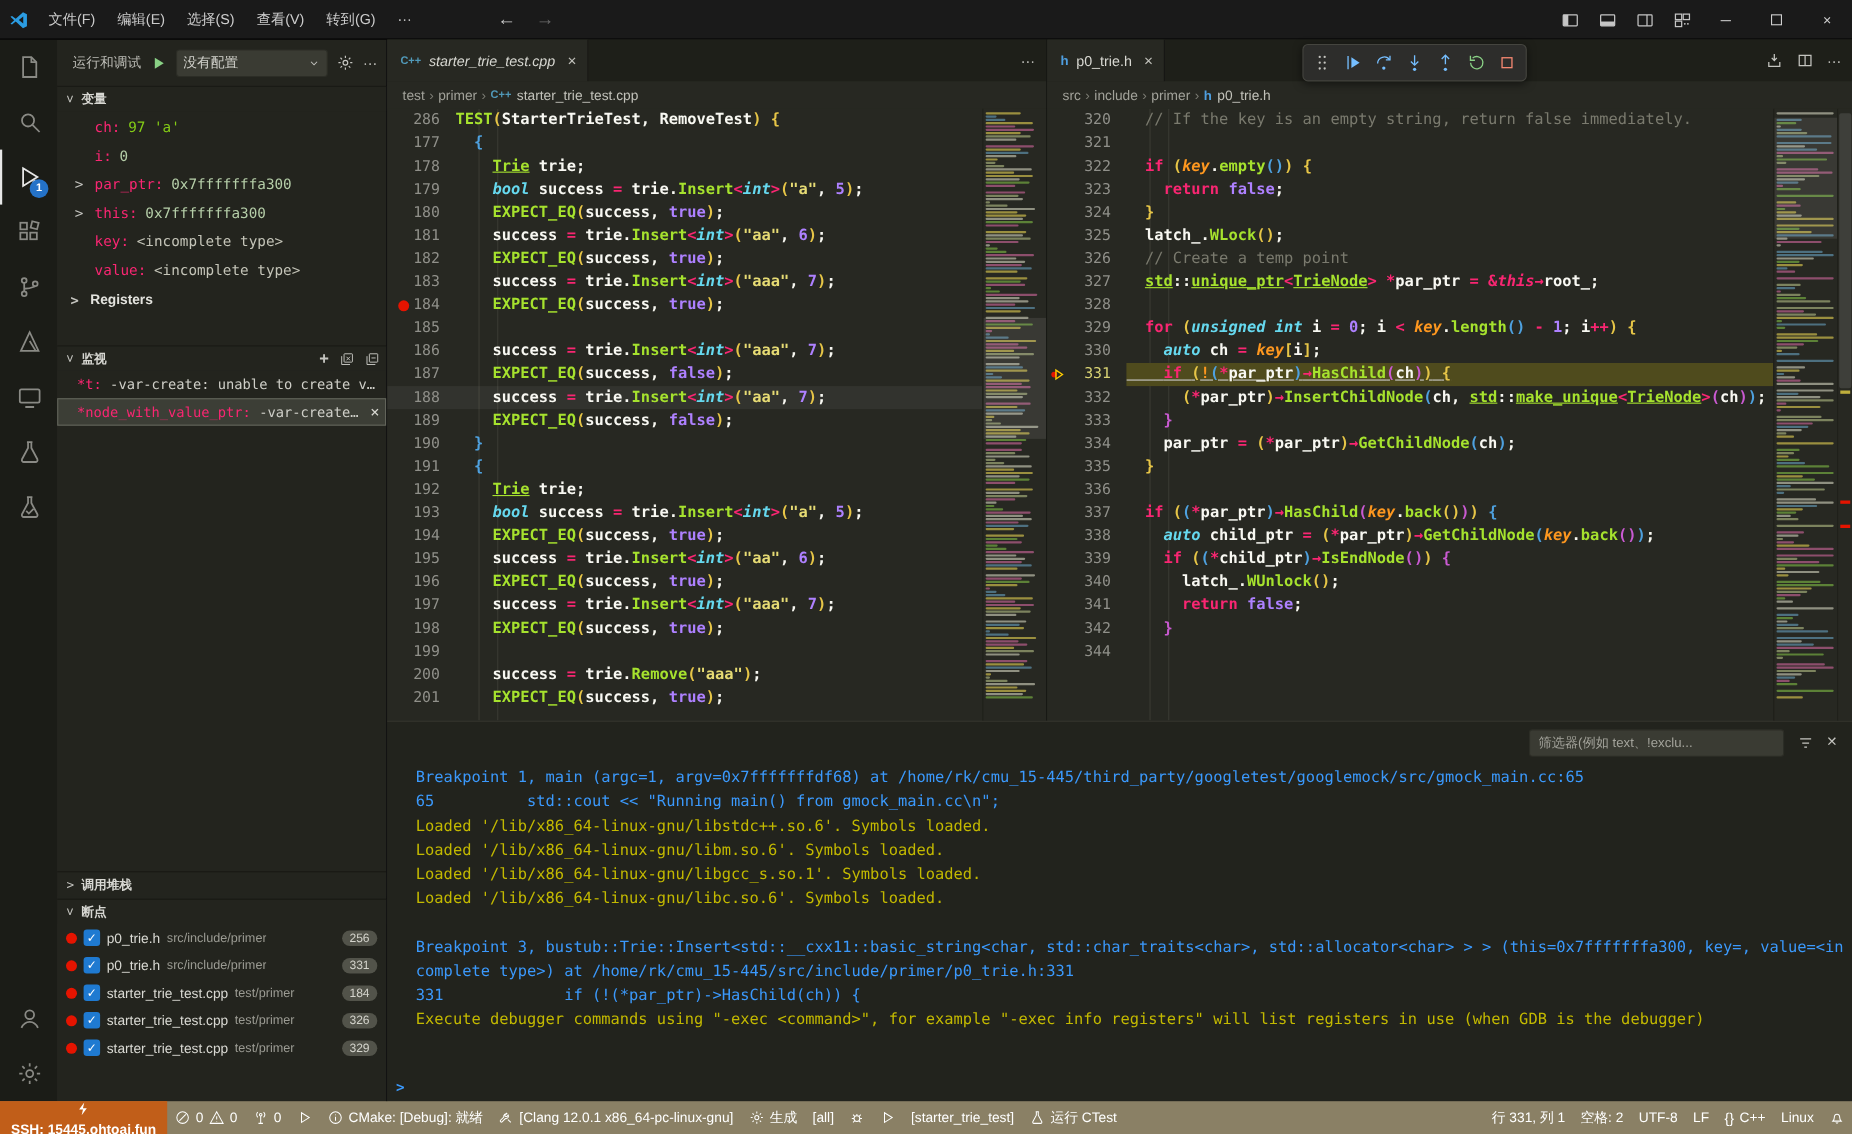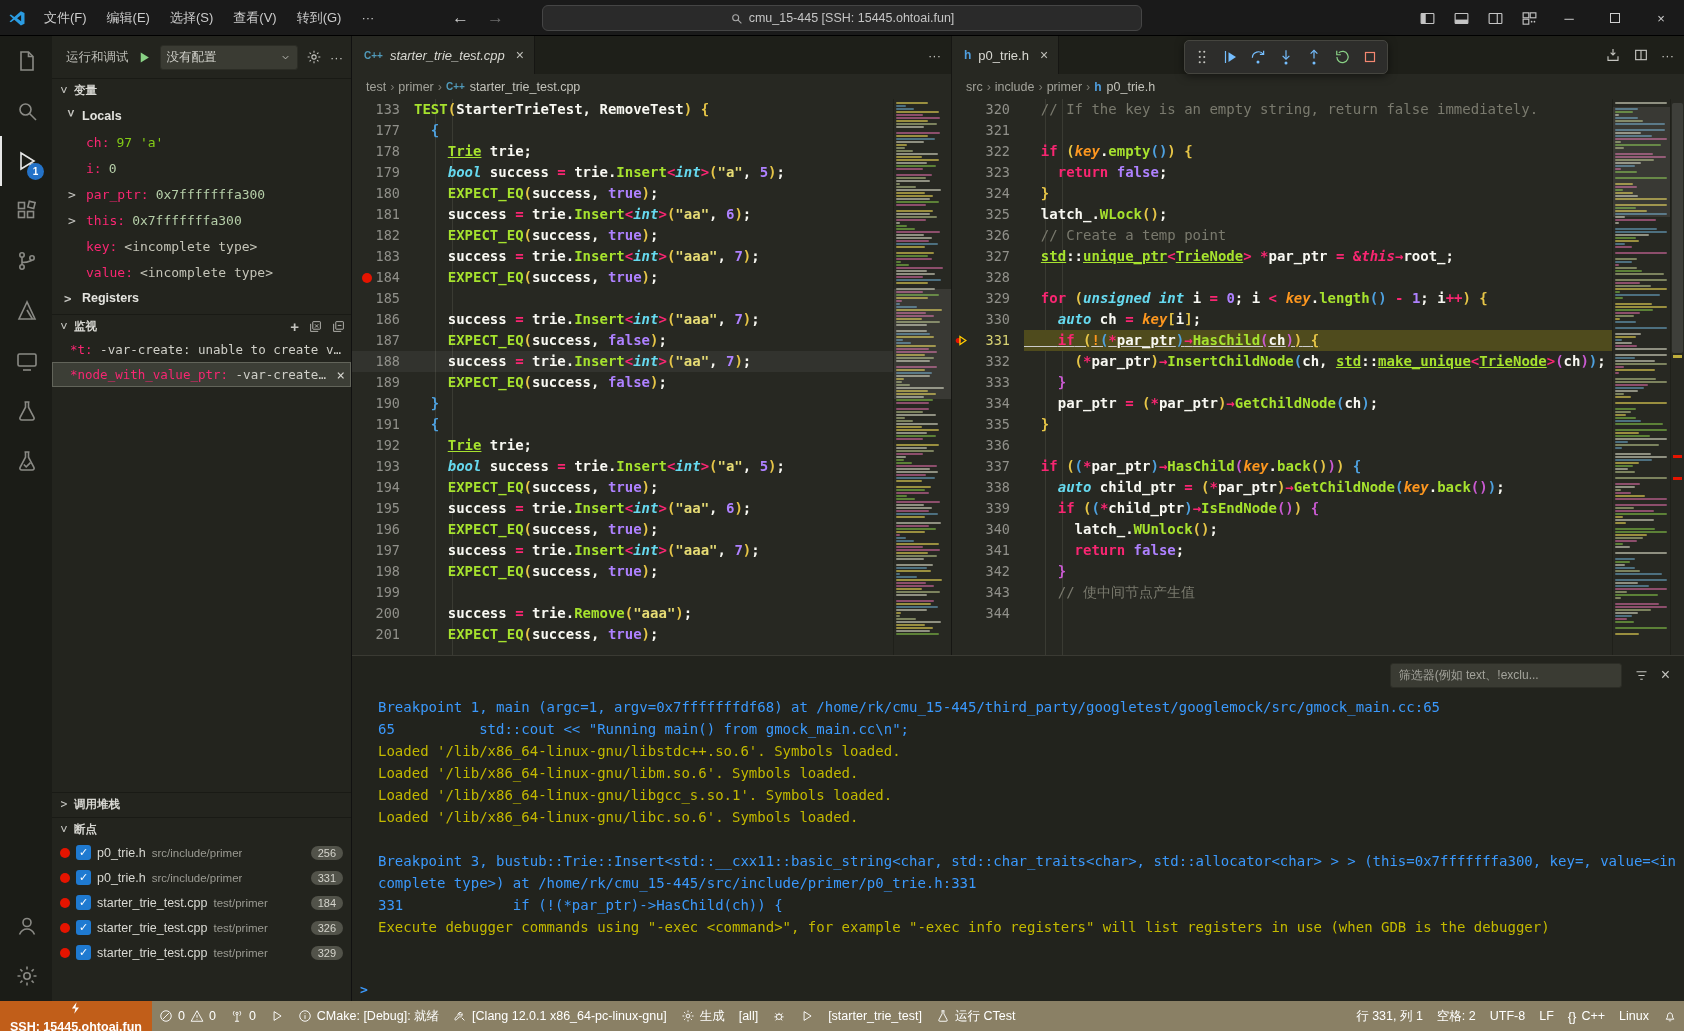--- a/index.html
+++ b/index.html
@@ -157,27 +157,20 @@
         <div class="menu-item">编辑(E)</div>
         <div class="menu-item">选择(S)</div>
         <div class="menu-item">查看(V)</div>
         <div class="menu-item">转到(G)</div>
         <div class="menu-item">···</div>
       </div>
     <div class="nav-arrows">
       <span class="nav-back">←</span>
       <span class="nav-fwd">→</span>
     </div>
-    <div class="search-box">
-      <svg class="ic" width="13" height="13" viewBox="0 0 24 24" fill="none" stroke="#a9a9a9" stroke-width="2">
-          <circle cx="10.5" cy="10.5" r="5.5"></circle>
-          <path d="M14.5 14.5L21 21"></path>
-        </svg>
-      <span>cmu_15-445 [SSH: 15445.ohtoai.fun]</span>
-    </div>
     <div class="tb-right">
       <span class="layout-ic">
           <svg class="ic" width="17" height="17" viewBox="0 0 24 24" fill="none" stroke="currentColor" stroke-width="1.6">
             <rect x="3" y="5" width="18" height="14" rx="1"></rect>
             <rect x="3" y="5" width="6.5" height="14" fill="currentColor" stroke="none"></rect>
           </svg>
         </span>
       <span class="layout-ic">
           <svg class="ic" width="17" height="17" viewBox="0 0 24 24" fill="none" stroke="currentColor" stroke-width="1.6">
             <rect x="3" y="5" width="18" height="14" rx="1"></rect>
@@ -327,24 +320,20 @@
           </span>
         <span class="sb-ic">···</span>
       </div>
 
       <div class="sb-section" style="flex:0 0 236px;">
         <div class="sb-header">
           <span class="chev open">&gt;</span>
             <span>变量</span>
         </div>
         <div class="vars-body" id="vars-rows">
-            <div class="var-row group">
-              <span class="chev open">&gt;</span>
-              <span>Locals</span>
-            </div>
             <div class="var-row">
               <span class="vname">ch:</span>
               <span class="vval-plain">97 'a'</span>
             </div>
             <div class="var-row">
               <span class="vname">i:</span>
               <span class="vval-num">0</span>
             </div>
             <div class="var-row">
               <span class="chev">&gt;</span>
@@ -478,21 +467,21 @@
               <span class="crumb-sep">›</span>
               <span class="crumb-file">
                 <span class="ficon">C++</span>
                 <span>starter_trie_test.cpp</span>
               </span>
             </div>
           <div class="code-wrap">
             <div class="code-scroll" id="code-left">
                 <div class="guide" style="left: 83px;"></div>
                 <div class="guide" style="left: 100px;"></div>
-                <div class="cl-row"><span class="gut" style="width: 62px;"><span class="lnum">133</span></span><span class="lc"><span class="tk-f">TEST</span><span class="tk-b1">(</span><span class="tk-w">StarterTrieTest</span><span class="tk-v">, </span><span class="tk-w">RemoveTest</span><span class="tk-b1">)</span><span class="tk-v"> </span><span class="tk-b1">{</span></span></div>
+                <div class="cl-row"><span class="gut" style="width: 62px;"><span class="lnum">286</span></span><span class="lc"><span class="tk-f">TEST</span><span class="tk-b1">(</span><span class="tk-w">StarterTrieTest</span><span class="tk-v">, </span><span class="tk-w">RemoveTest</span><span class="tk-b1">)</span><span class="tk-v"> </span><span class="tk-b1">{</span></span></div>
                 <div class="cl-row"><span class="gut" style="width: 62px;"><span class="lnum">177</span></span><span class="lc"><span class="tk-v">  </span><span class="tk-b2">{</span></span></div>
                 <div class="cl-row"><span class="gut" style="width: 62px;"><span class="lnum">178</span></span><span class="lc"><span class="tk-v">    </span><span class="tk-u">Trie</span><span class="tk-v"> trie;</span></span></div>
                 <div class="cl-row"><span class="gut" style="width: 62px;"><span class="lnum">179</span></span><span class="lc"><span class="tk-v">    </span><span class="tk-t">bool</span><span class="tk-v"> success </span><span class="tk-k">=</span><span class="tk-v"> trie.</span><span class="tk-f">Insert</span><span class="tk-k">&lt;</span><span class="tk-t">int</span><span class="tk-k">&gt;</span><span class="tk-b1">(</span><span class="tk-s">"a"</span><span class="tk-v">, </span><span class="tk-n">5</span><span class="tk-b1">)</span><span class="tk-v">;</span></span></div>
                 <div class="cl-row"><span class="gut" style="width: 62px;"><span class="lnum">180</span></span><span class="lc"><span class="tk-v">    </span><span class="tk-f">EXPECT_EQ</span><span class="tk-b1">(</span><span class="tk-v">success, </span><span class="tk-n">true</span><span class="tk-b1">)</span><span class="tk-v">;</span></span></div>
                 <div class="cl-row"><span class="gut" style="width: 62px;"><span class="lnum">181</span></span><span class="lc"><span class="tk-v">    success </span><span class="tk-k">=</span><span class="tk-v"> trie.</span><span class="tk-f">Insert</span><span class="tk-k">&lt;</span><span class="tk-t">int</span><span class="tk-k">&gt;</span><span class="tk-b1">(</span><span class="tk-s">"aa"</span><span class="tk-v">, </span><span class="tk-n">6</span><span class="tk-b1">)</span><span class="tk-v">;</span></span></div>
                 <div class="cl-row"><span class="gut" style="width: 62px;"><span class="lnum">182</span></span><span class="lc"><span class="tk-v">    </span><span class="tk-f">EXPECT_EQ</span><span class="tk-b1">(</span><span class="tk-v">success, </span><span class="tk-n">true</span><span class="tk-b1">)</span><span class="tk-v">;</span></span></div>
                 <div class="cl-row"><span class="gut" style="width: 62px;"><span class="lnum">183</span></span><span class="lc"><span class="tk-v">    success </span><span class="tk-k">=</span><span class="tk-v"> trie.</span><span class="tk-f">Insert</span><span class="tk-k">&lt;</span><span class="tk-t">int</span><span class="tk-k">&gt;</span><span class="tk-b1">(</span><span class="tk-s">"aaa"</span><span class="tk-v">, </span><span class="tk-n">7</span><span class="tk-b1">)</span><span class="tk-v">;</span></span></div>
                 <div class="cl-row"><span class="gut" style="width: 62px;"><span class="dot"></span><span class="lnum">184</span></span><span class="lc"><span class="tk-v">    </span><span class="tk-f">EXPECT_EQ</span><span class="tk-b1">(</span><span class="tk-v">success, </span><span class="tk-n">true</span><span class="tk-b1">)</span><span class="tk-v">;</span></span></div>
                 <div class="cl-row"><span class="gut" style="width: 62px;"><span class="lnum">185</span></span><span class="lc"></span></div>
                 <div class="cl-row"><span class="gut" style="width: 62px;"><span class="lnum">186</span></span><span class="lc"><span class="tk-v">    success </span><span class="tk-k">=</span><span class="tk-v"> trie.</span><span class="tk-f">Insert</span><span class="tk-k">&lt;</span><span class="tk-t">int</span><span class="tk-k">&gt;</span><span class="tk-b1">(</span><span class="tk-s">"aaa"</span><span class="tk-v">, </span><span class="tk-n">7</span><span class="tk-b1">)</span><span class="tk-v">;</span></span></div>
@@ -818,21 +807,20 @@
                 <div class="cl-row"><span class="gut" style="width: 72px;"><span class="lnum">333</span></span><span class="lc"><span class="tk-v">    </span><span class="tk-b3">}</span></span></div>
                 <div class="cl-row"><span class="gut" style="width: 72px;"><span class="lnum">334</span></span><span class="lc"><span class="tk-v">    par_ptr </span><span class="tk-k">=</span><span class="tk-v"> </span><span class="tk-b1">(</span><span class="tk-k">*</span><span class="tk-v">par_ptr</span><span class="tk-b1">)</span><span class="tk-k">→</span><span class="tk-f">GetChildNode</span><span class="tk-b2">(</span><span class="tk-v">ch</span><span class="tk-b2">)</span><span class="tk-v">;</span></span></div>
                 <div class="cl-row"><span class="gut" style="width: 72px;"><span class="lnum">335</span></span><span class="lc"><span class="tk-v">  </span><span class="tk-b1">}</span></span></div>
                 <div class="cl-row"><span class="gut" style="width: 72px;"><span class="lnum">336</span></span><span class="lc"></span></div>
                 <div class="cl-row"><span class="gut" style="width: 72px;"><span class="lnum">337</span></span><span class="lc"><span class="tk-v">  </span><span class="tk-k">if</span><span class="tk-v"> </span><span class="tk-b1">(</span><span class="tk-b2">(</span><span class="tk-k">*</span><span class="tk-v">par_ptr</span><span class="tk-b2">)</span><span class="tk-k">→</span><span class="tk-f">HasChild</span><span class="tk-b3">(</span><span class="tk-p">key</span><span class="tk-v">.</span><span class="tk-f">back</span><span class="tk-b1">()</span><span class="tk-b3">)</span><span class="tk-b1">)</span><span class="tk-v"> </span><span class="tk-b2">{</span></span></div>
                 <div class="cl-row"><span class="gut" style="width: 72px;"><span class="lnum">338</span></span><span class="lc"><span class="tk-v">    </span><span class="tk-t">auto</span><span class="tk-v"> child_ptr </span><span class="tk-k">=</span><span class="tk-v"> </span><span class="tk-b1">(</span><span class="tk-k">*</span><span class="tk-v">par_ptr</span><span class="tk-b1">)</span><span class="tk-k">→</span><span class="tk-f">GetChildNode</span><span class="tk-b2">(</span><span class="tk-p">key</span><span class="tk-v">.</span><span class="tk-f">back</span><span class="tk-b3">()</span><span class="tk-b2">)</span><span class="tk-v">;</span></span></div>
                 <div class="cl-row"><span class="gut" style="width: 72px;"><span class="lnum">339</span></span><span class="lc"><span class="tk-v">    </span><span class="tk-k">if</span><span class="tk-v"> </span><span class="tk-b1">(</span><span class="tk-b2">(</span><span class="tk-k">*</span><span class="tk-v">child_ptr</span><span class="tk-b2">)</span><span class="tk-k">→</span><span class="tk-f">IsEndNode</span><span class="tk-b3">()</span><span class="tk-b1">)</span><span class="tk-v"> </span><span class="tk-b3">{</span></span></div>
                 <div class="cl-row"><span class="gut" style="width: 72px;"><span class="lnum">340</span></span><span class="lc"><span class="tk-v">      latch_.</span><span class="tk-f">WUnlock</span><span class="tk-b1">()</span><span class="tk-v">;</span></span></div>
                 <div class="cl-row"><span class="gut" style="width: 72px;"><span class="lnum">341</span></span><span class="lc"><span class="tk-v">      </span><span class="tk-k">return</span><span class="tk-v"> </span><span class="tk-n">false</span><span class="tk-v">;</span></span></div>
                 <div class="cl-row"><span class="gut" style="width: 72px;"><span class="lnum">342</span></span><span class="lc"><span class="tk-v">    </span><span class="tk-b3">}</span></span></div>
-                <div class="cl-row"><span class="gut" style="width: 72px;"><span class="lnum">343</span></span><span class="lc"><span class="tk-v">    </span><span class="tk-c">// 使中间节点产生值</span></span></div>
                 <div class="cl-row"><span class="gut" style="width: 72px;"><span class="lnum">344</span></span><span class="lc"></span></div>
               </div>
             <div class="minimap" id="minimap-right">
                 <div class="mm-bar" style="width: 52px; background: rgb(179, 179, 161);"></div>
                 <div class="mm-bar" style="width: 7px; background: transparent;"></div>
                 <div class="mm-bar" style="width: 23px; background: rgb(91, 136, 160);"></div>
                 <div class="mm-bar" style="width: 18.3px; background: rgb(111, 159, 63);"></div>
                 <div class="mm-bar" style="width: 4px; background: rgb(179, 179, 161);"></div>
                 <div class="mm-bar" style="width: 23.3px; background: rgb(91, 136, 160);"></div>
                 <div class="mm-bar" style="width: 27.6px; background: rgb(154, 161, 115);"></div>

